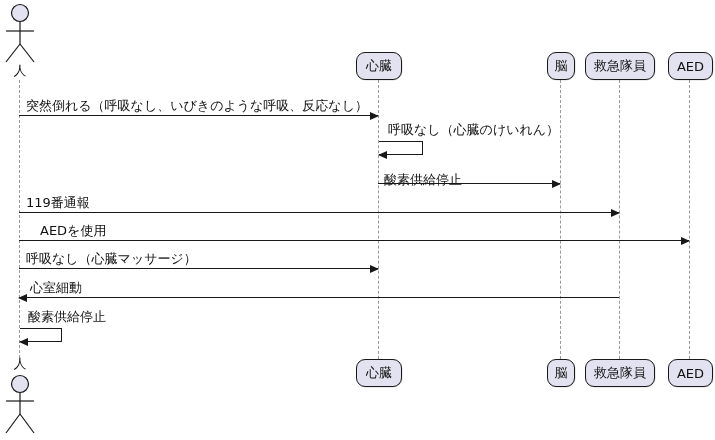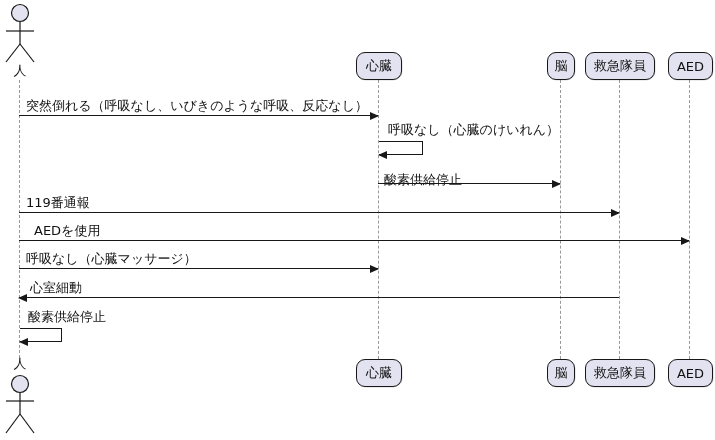--- a/index.html
+++ b/index.html
@@ -74,21 +74,21 @@
 
   <div class="msg-label" style="left:388px;top:122px">呼吸なし（心臓のけいれん）</div>
   <div class="self-loop" style="left:379px;top:141px;width:43px;height:12px"></div>
 
   <div class="msg-label" style="left:384px;top:172px">酸素供給停止</div>
   <div class="arrow r" style="left:378px;top:183px;width:182px"></div>
 
   <div class="msg-label" style="left:26px;top:195px">119番通報</div>
   <div class="arrow r" style="left:19px;top:212px;width:600px"></div>
 
-  <div class="msg-label" style="left:34px;top:223px">AEDを使用</div>
+  <div class="msg-label" style="left:40px;top:223px">AEDを使用</div>
   <div class="arrow r" style="left:19px;top:240px;width:670px"></div>
 
   <div class="msg-label" style="left:26px;top:251px">呼吸なし（心臓マッサージ）</div>
   <div class="arrow r" style="left:19px;top:268px;width:359px"></div>
 
   <div class="msg-label" style="left:30px;top:280px">心室細動</div>
   <div class="arrow l" style="left:19px;top:297px;width:600px"></div>
 
   <div class="msg-label" style="left:28px;top:309px">酸素供給停止</div>
   <div class="self-loop" style="left:20px;top:328px;width:41px;height:12px"></div>

